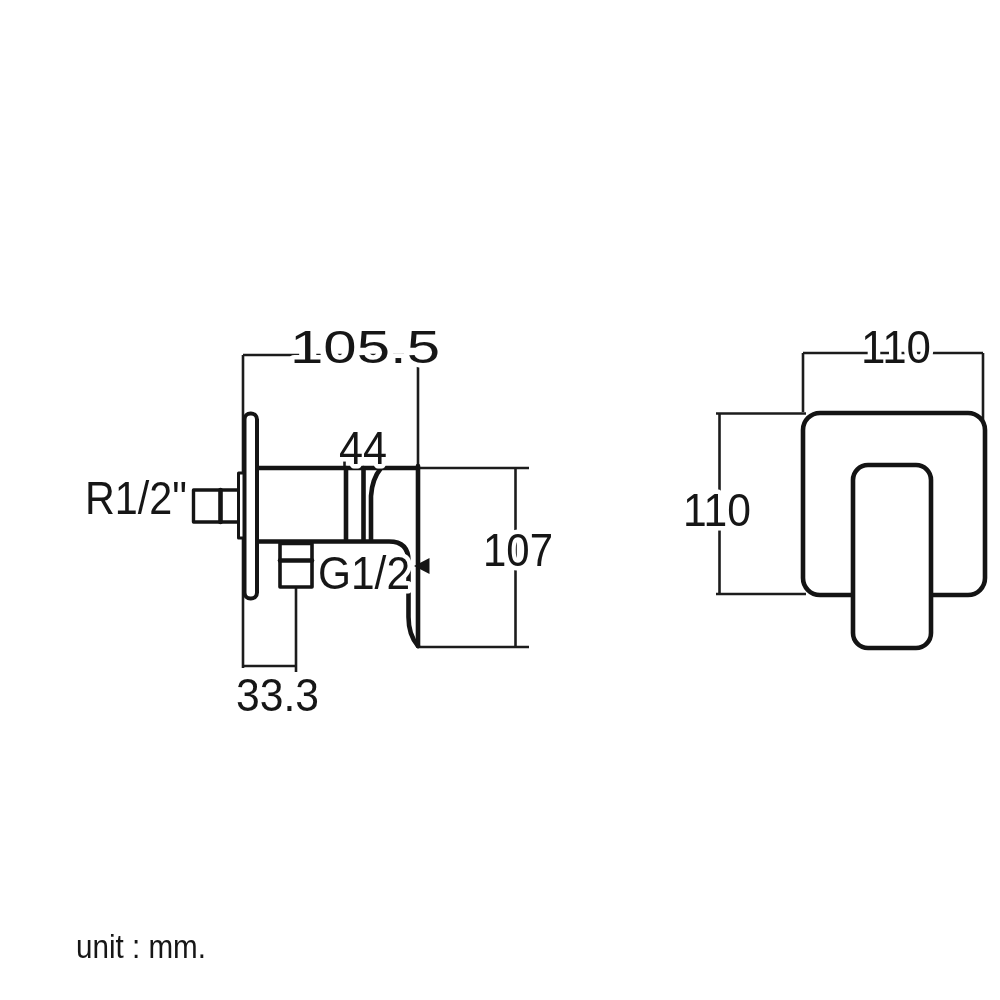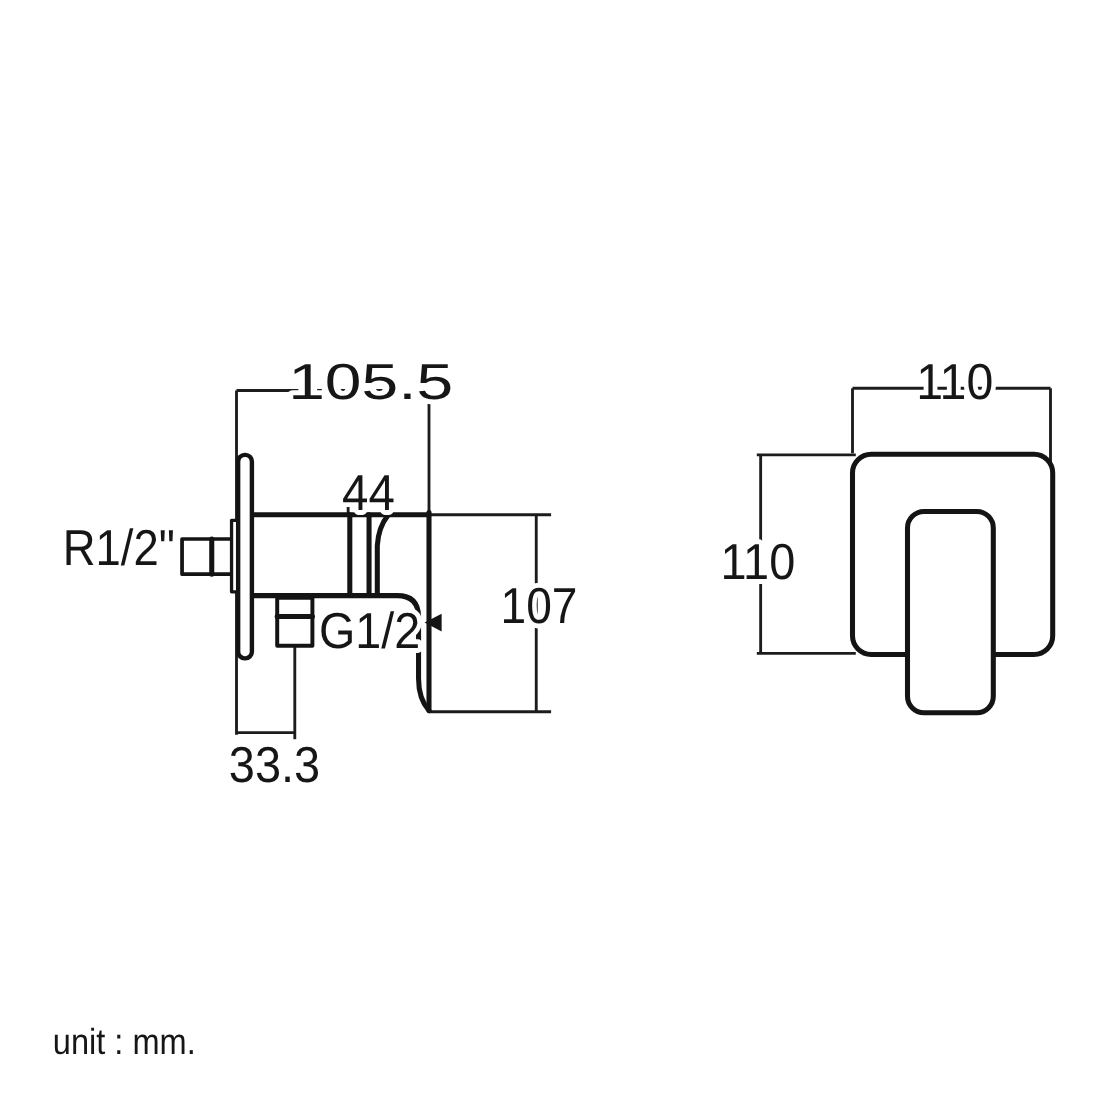--- a/index.html
+++ b/index.html
@@ -8,20 +8,21 @@
     background: #ffffff;
     width: 1000px;
     height: 1000px;
     overflow: hidden;
   }
   .canvas {
     position: relative;
     width: 848px;
     height: 1000px;
     background: #ffffff;
+    margin-left: 28px;
   }
   svg text {
     font-family: "Liberation Sans", "DejaVu Sans", sans-serif;
     fill: #161616;
   }
   .dim-text {
     font-size: 46px;
     stroke: #ffffff;
     stroke-width: 9px;
     paint-order: stroke;

